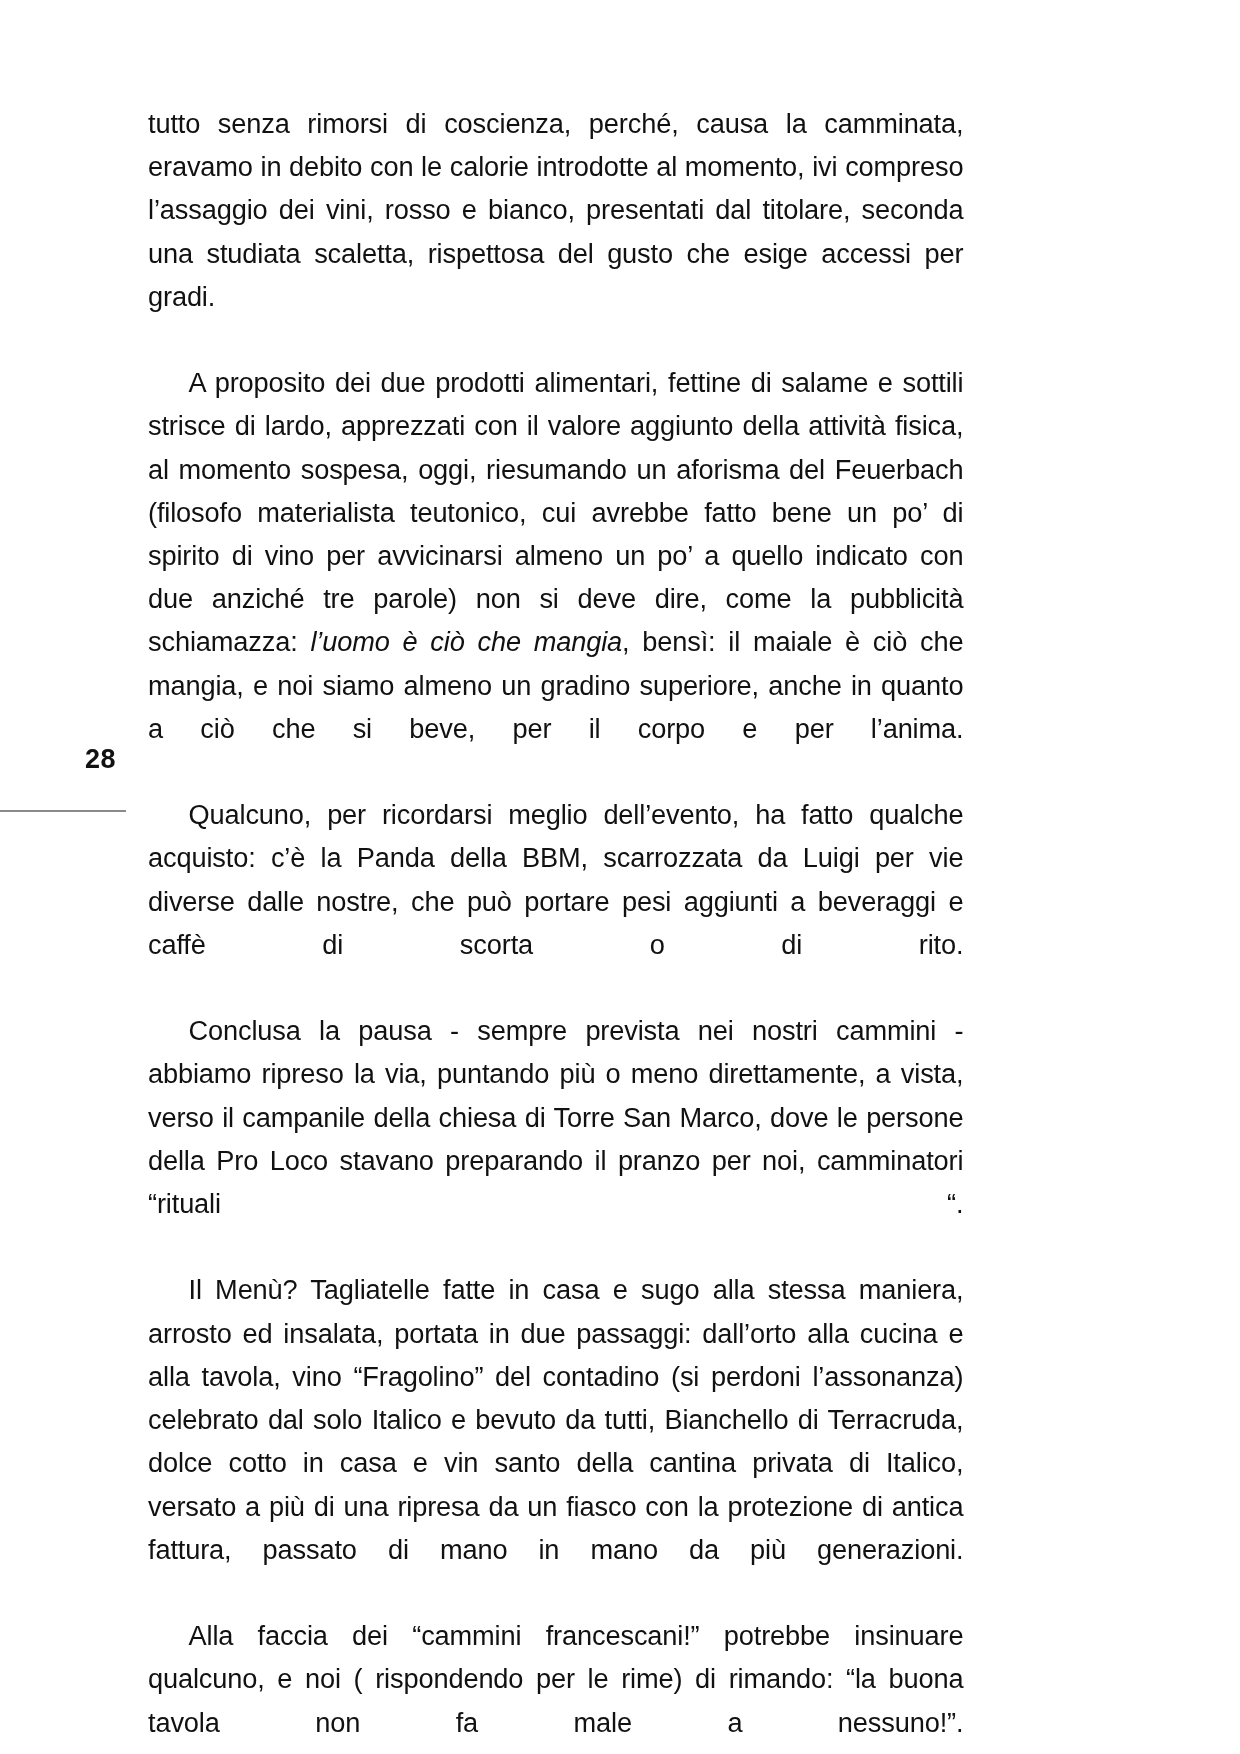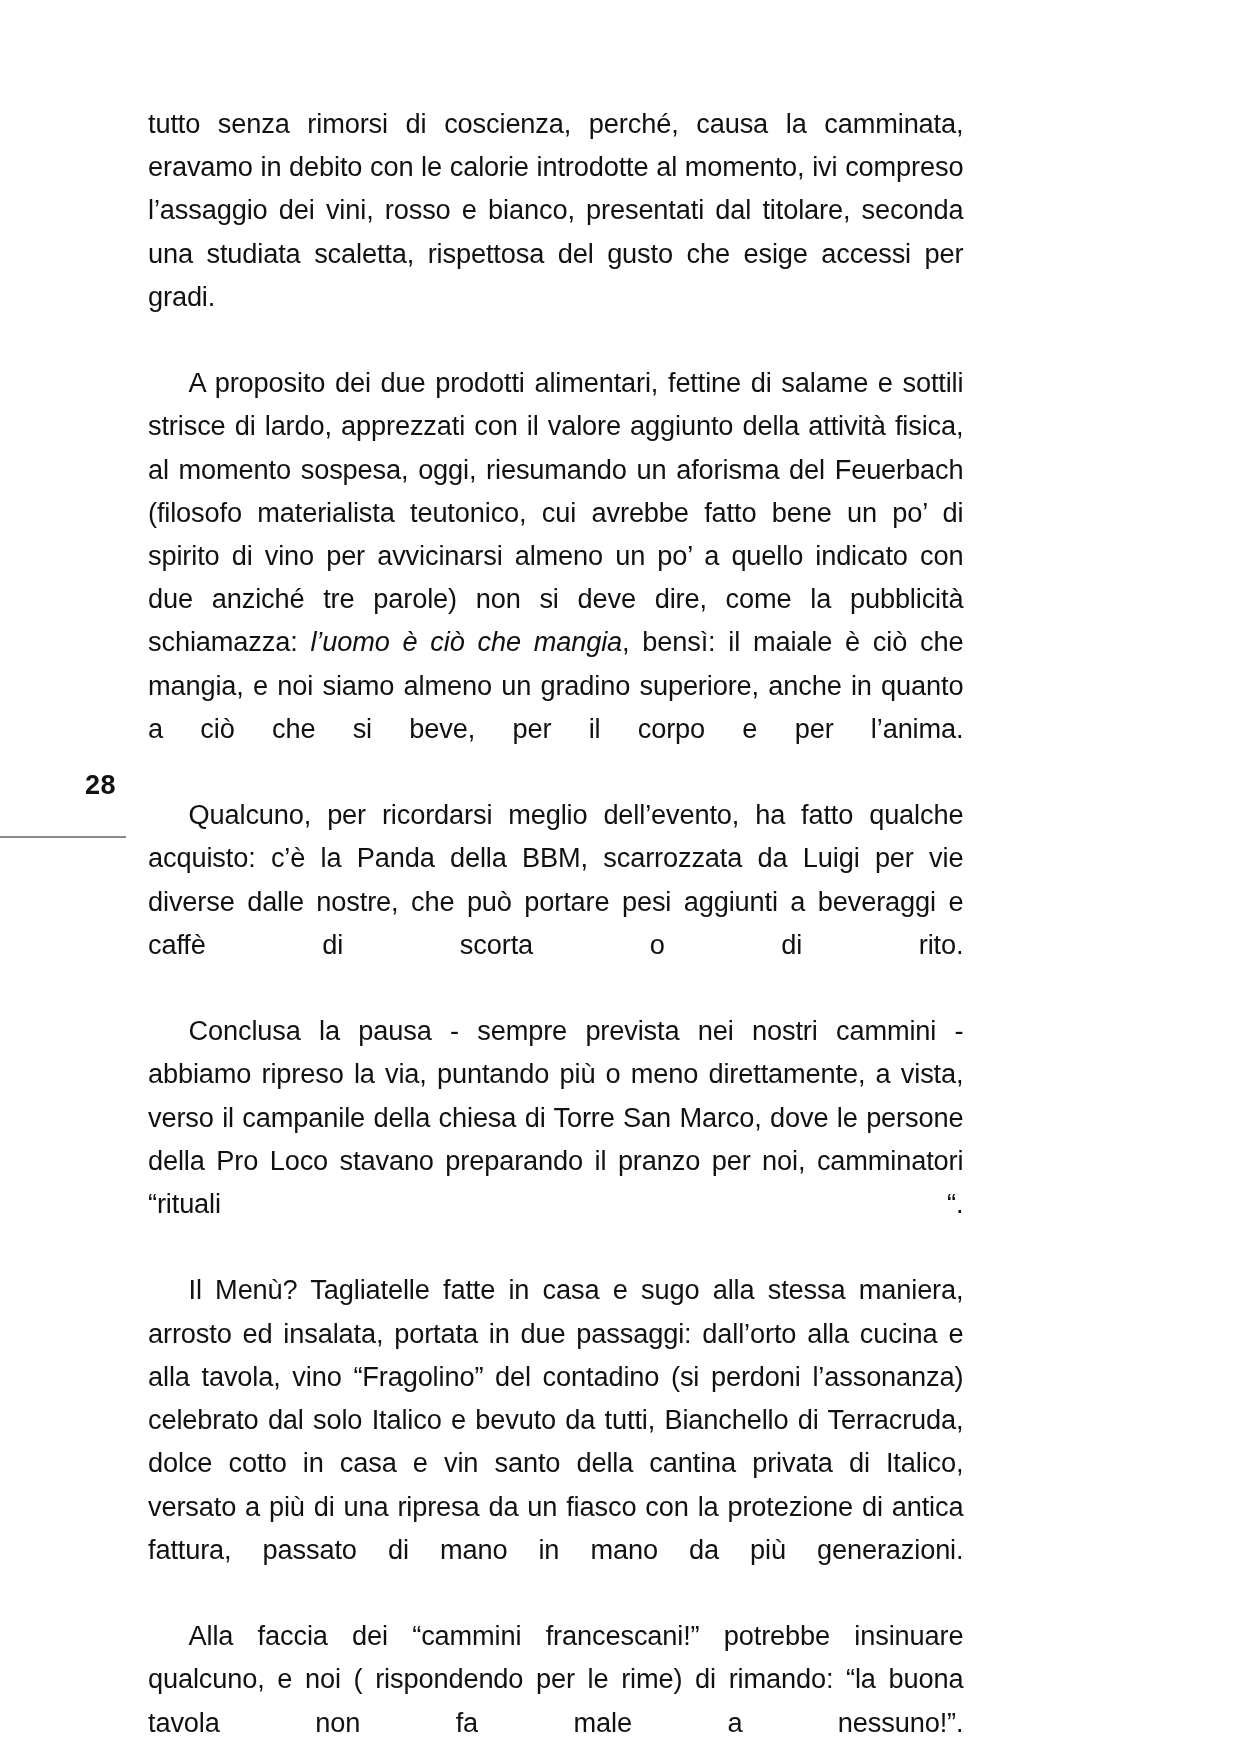--- a/index.html
+++ b/index.html
@@ -14,21 +14,21 @@
     height: 1754px;
     background: #ffffff;
     overflow: hidden;
     font-family: "Liberation Sans", "DejaVu Sans", sans-serif;
   }
 
   
   .folio-block {
     position: absolute;
     left: 0;
-    top: 772px;
+    top: 746px;
     width: 126px;
     height: 70px;
   }
 
   .folio-number {
     position: absolute;
     right: 10px;
     top: 0;
     font-size: 27px;
     font-weight: bold;

